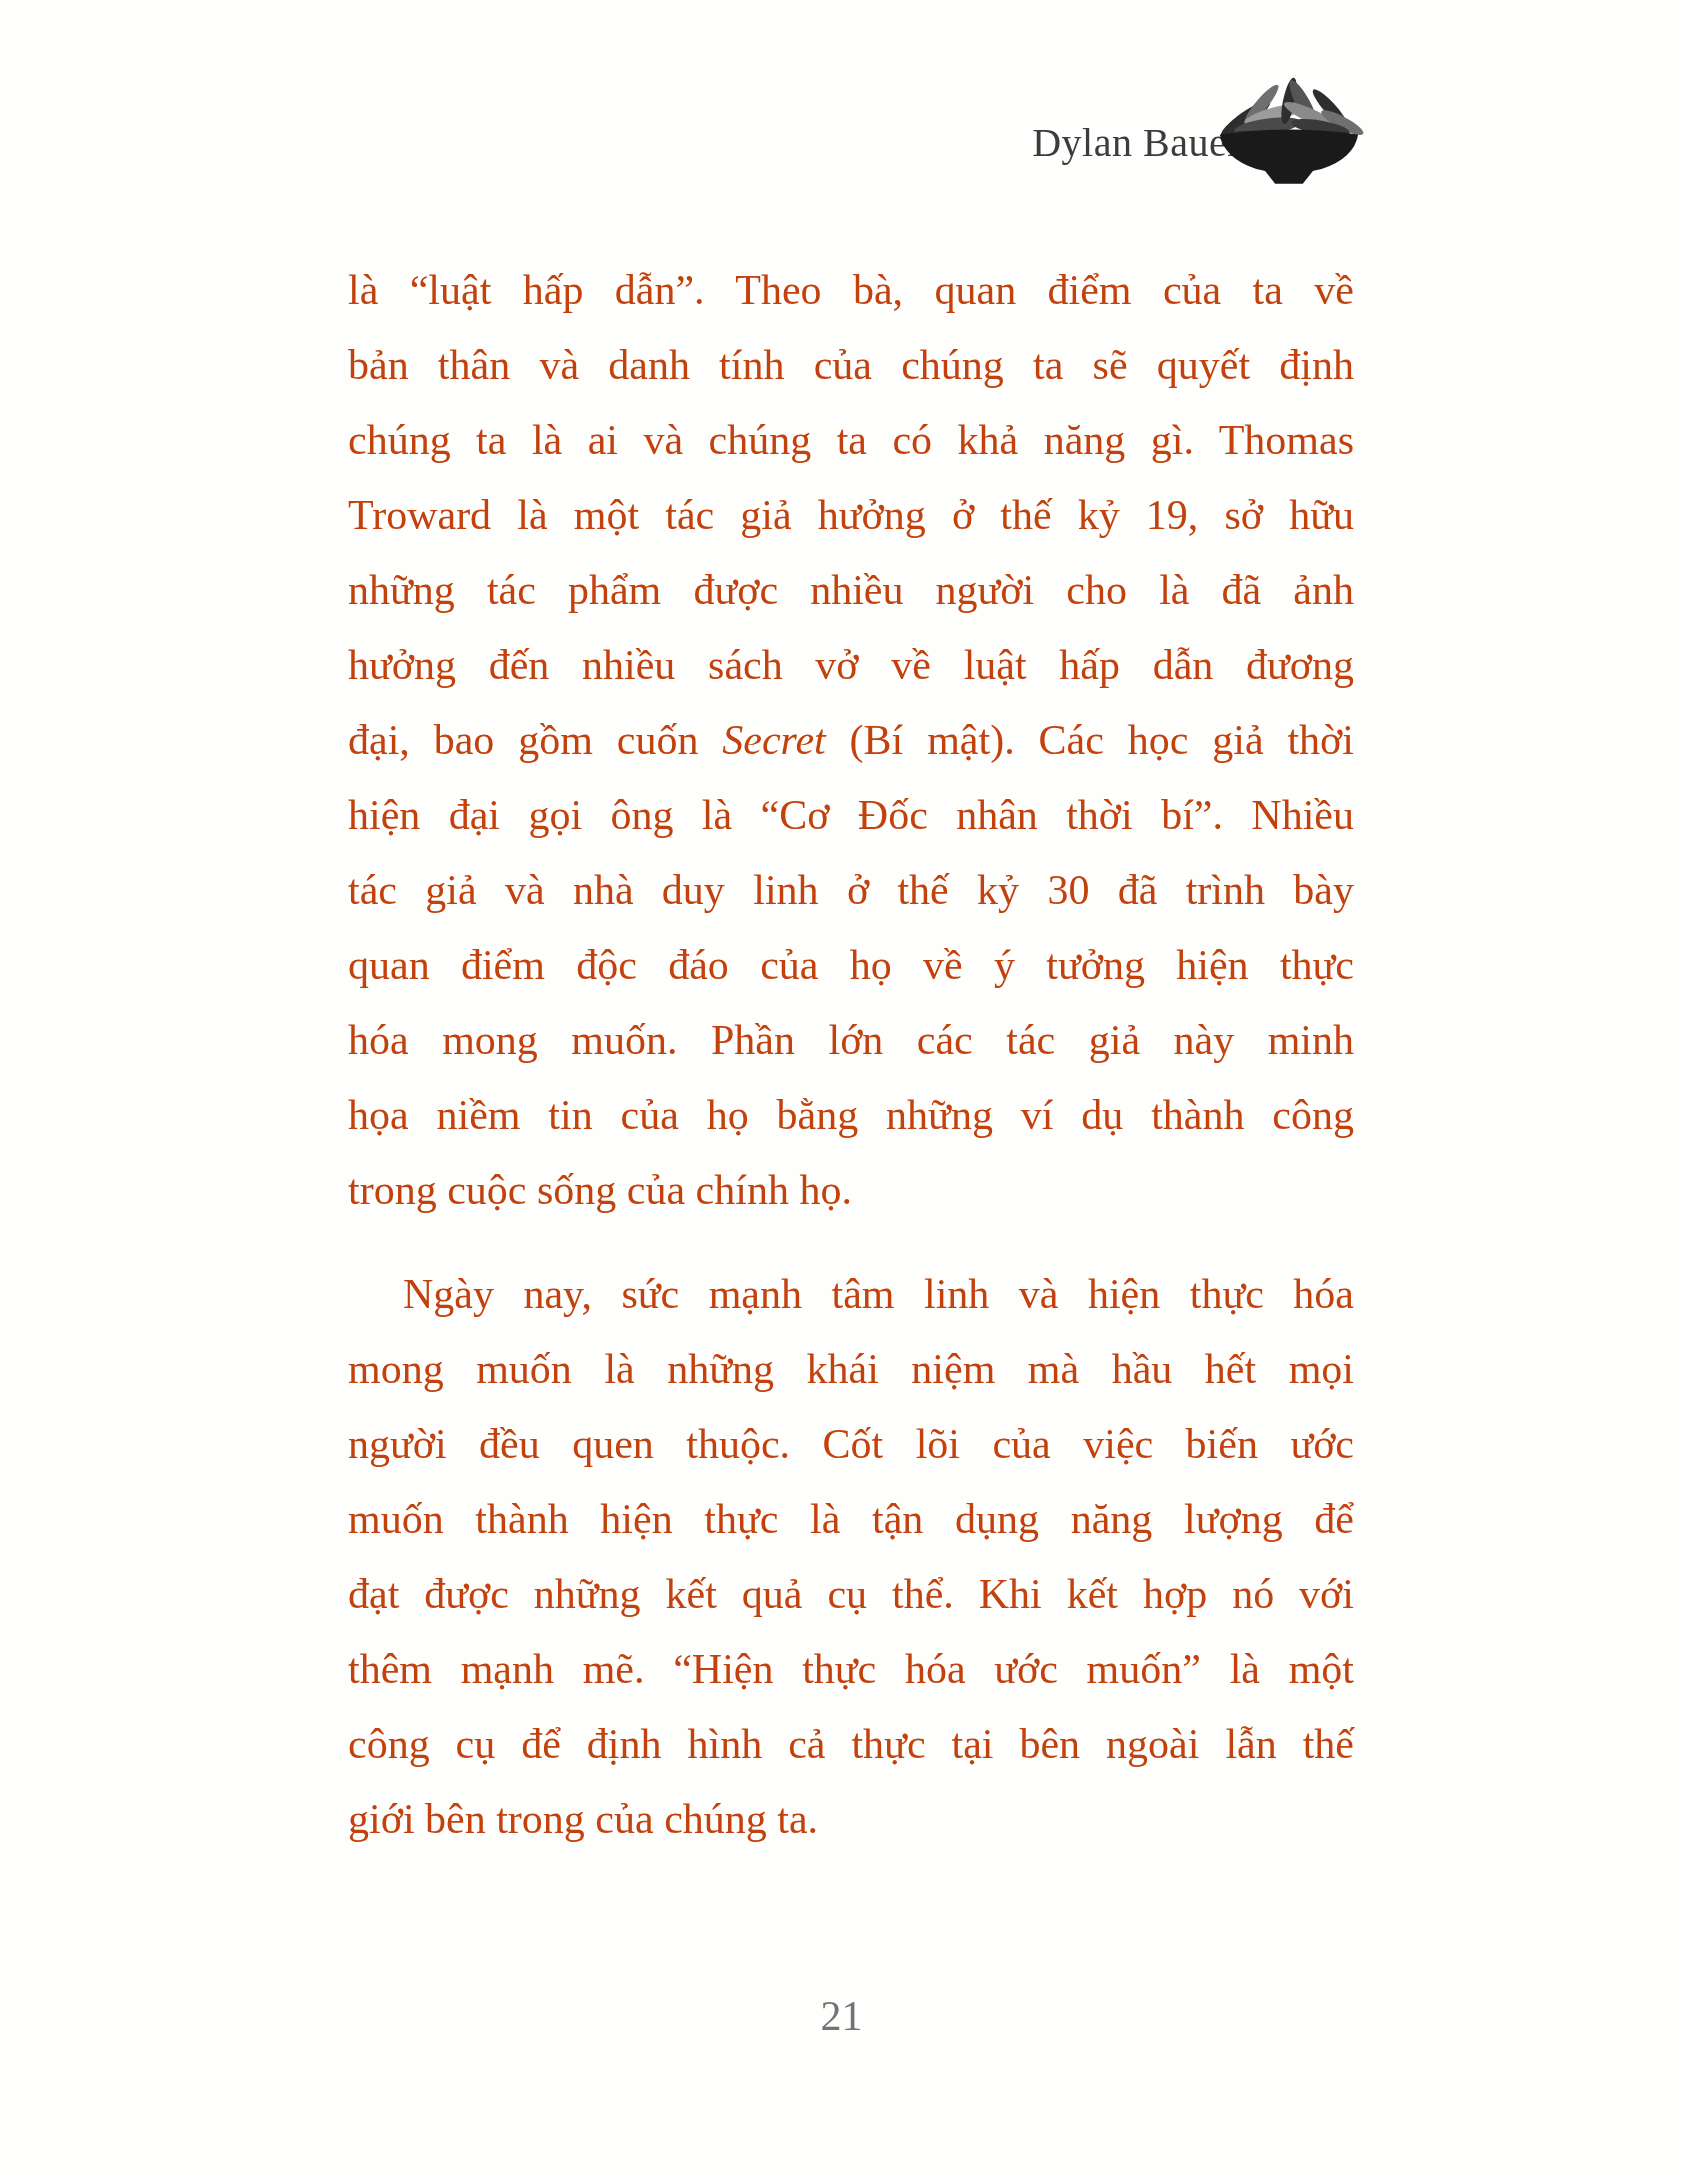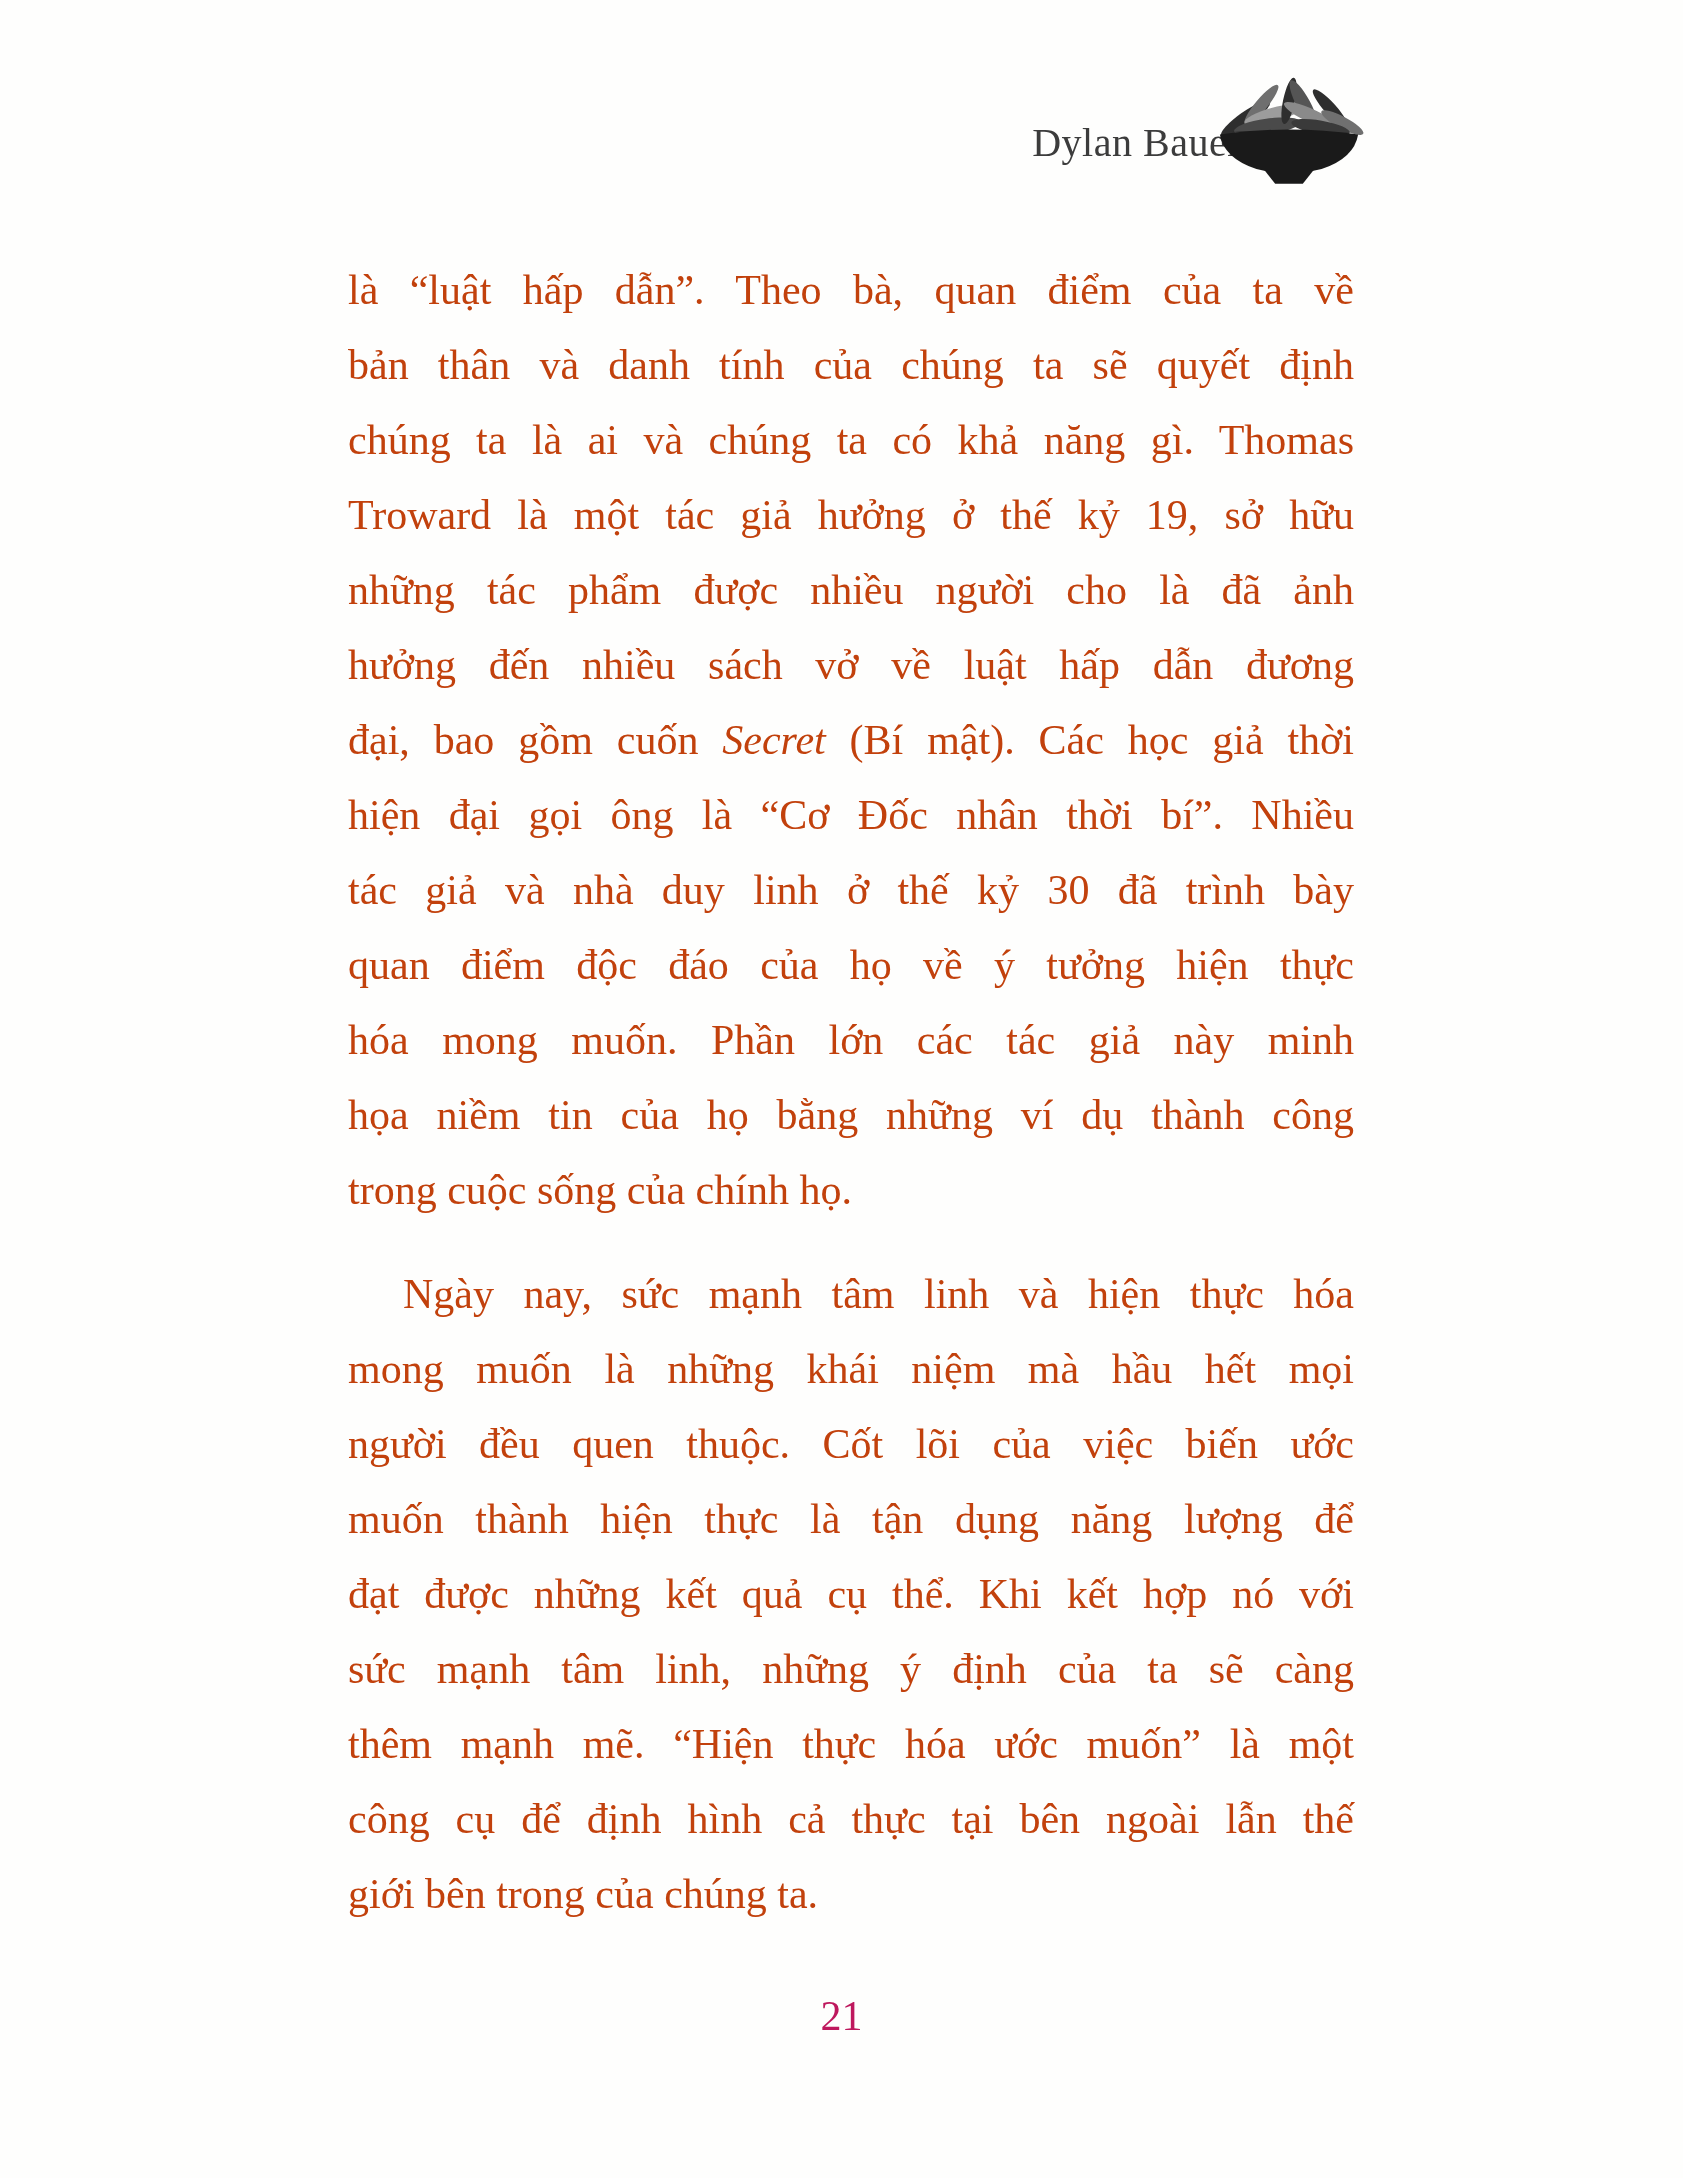--- a/index.html
+++ b/index.html
@@ -44,21 +44,21 @@
   }
   .par .line:last-child { text-align-last:left; }
   .line em { font-style:italic; }
   
   .page-number {
     position:absolute;
     left:0; top:1992px;
     width:1683px;
     text-align:center;
     font-size:42px;
-    color:#be185d;
+    color:#737373;
   }
 </style>
 </head>
 <body>
 
 <div class="page">
 
   <div class="author">Dylan Bauer</div>
 
   <svg class="logo" viewBox="0 0 160 114" xmlns="http://www.w3.org/2000/svg">
@@ -95,21 +95,20 @@
         <div class="line">hóa mong muốn. Phần lớn các tác giả này minh</div>
         <div class="line">họa niềm tin của họ bằng những ví dụ thành công</div>
         <div class="line">trong cuộc sống của chính họ.</div>
       </div>
       <div class="par indented">
         <div class="line">Ngày nay, sức mạnh tâm linh và hiện thực hóa</div>
         <div class="line">mong muốn là những khái niệm mà hầu hết mọi</div>
         <div class="line">người đều quen thuộc. Cốt lõi của việc biến ước</div>
         <div class="line">muốn thành hiện thực là tận dụng năng lượng để</div>
         <div class="line">đạt được những kết quả cụ thể. Khi kết hợp nó với</div>
-        <div class="line">sức mạnh tâm linh, những ý định của ta sẽ càng</div>
         <div class="line">thêm mạnh mẽ. “Hiện thực hóa ước muốn” là một</div>
         <div class="line">công cụ để định hình cả thực tại bên ngoài lẫn thế</div>
         <div class="line">giới bên trong của chúng ta.</div>
       </div>
     </div>
 
   <div class="page-number">21</div>
 
 </div>
 

